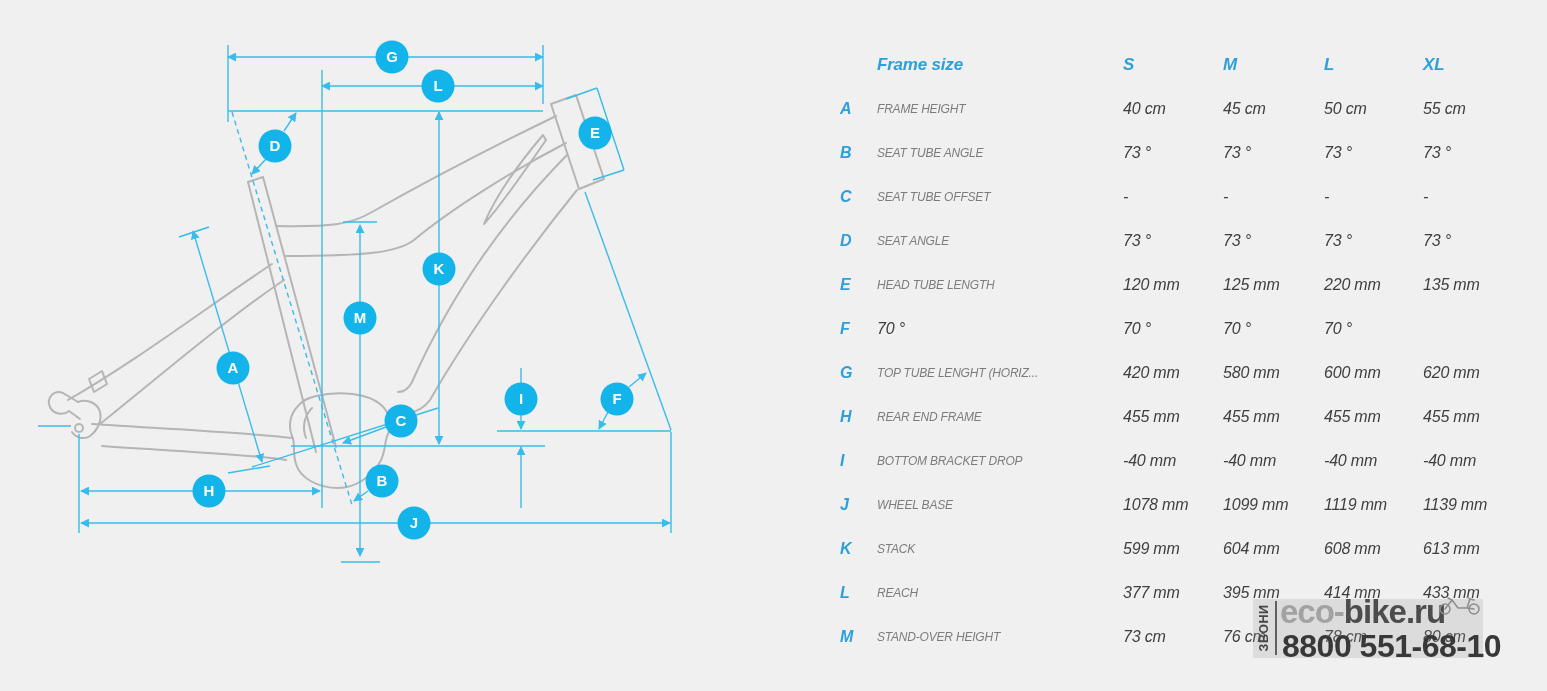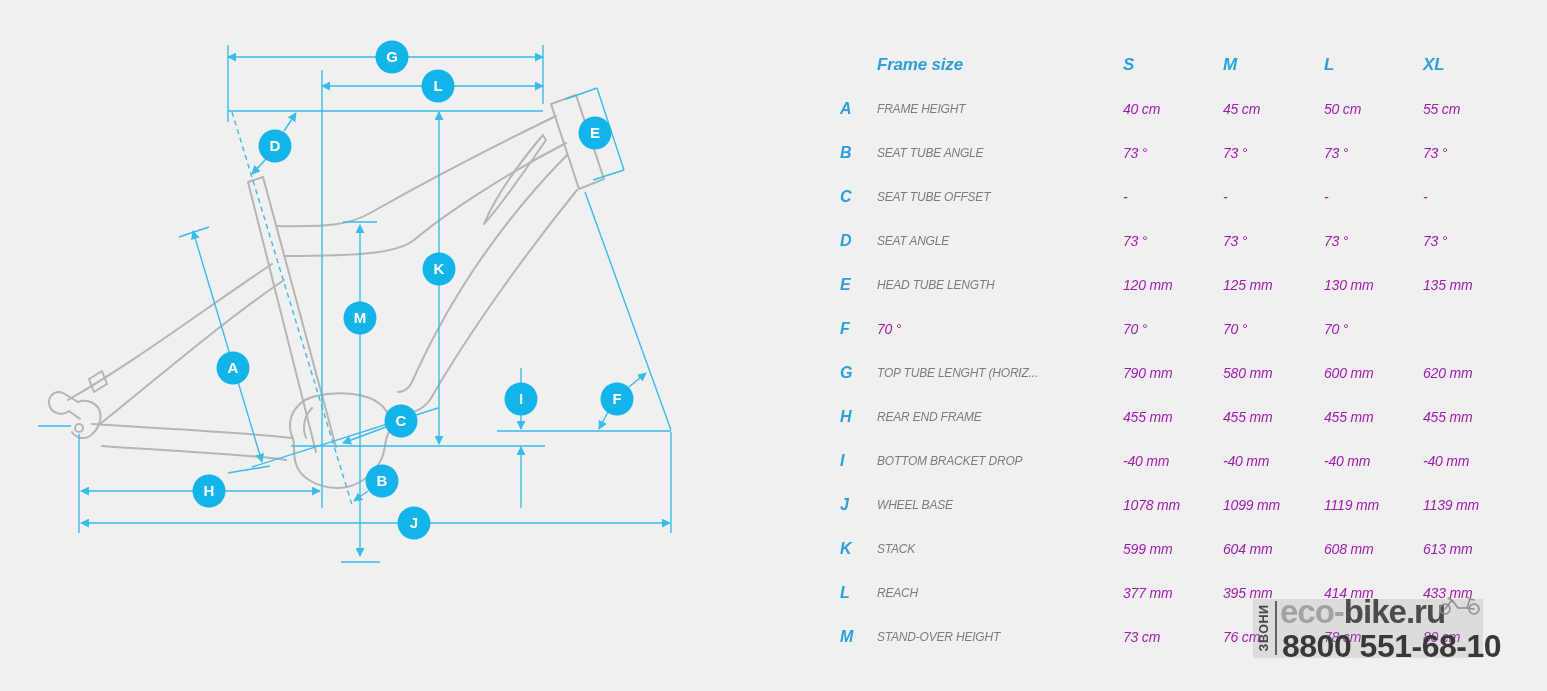--- a/index.html
+++ b/index.html
@@ -6,21 +6,21 @@
   body{
     width:1547px;height:691px;position:relative;overflow:hidden;
     background:#f0f0f1;
     font-family:"Liberation Sans",sans-serif;
   }
   
   .geo-table{position:absolute;left:830px;top:43px;width:712px;}
   .t-row{display:grid;grid-template-columns:47px 246px 100px 101px 99px 100px;height:44px;align-items:center;font-style:italic;}
   .t-key{padding-left:10px;color:#2d9fd9;font-weight:bold;font-size:16px;}
   .t-label{color:#7c7c7c;font-size:12px;letter-spacing:-0.2px;white-space:nowrap;overflow:hidden;}
-  .t-val{color:#a21caf;font-size:14px;letter-spacing:-0.2px;white-space:nowrap;}
+  .t-val{color:#404040;font-size:16px;letter-spacing:-0.2px;white-space:nowrap;}
   .t-head .t-label,.t-head .t-val{color:#2d9fd9;font-weight:bold;font-size:17px;}
   
   .diagram{position:absolute;left:0;top:0;}
   .frame{stroke:#b5b5b5;stroke-width:2;fill:none;stroke-linecap:round;stroke-linejoin:round;}
   .dim{stroke:#38bce9;stroke-width:1.4;fill:none;}
   .dimdash{stroke:#38bce9;stroke-width:1.4;fill:none;stroke-dasharray:5 4;}
   .mk-c{fill:#12b4e9;}
   .mk-t{fill:#ffffff;font-size:15px;font-weight:bold;text-anchor:middle;font-family:"Liberation Sans",sans-serif;}
   
   .wm-box{position:absolute;left:1253px;top:599px;width:230px;height:59px;background:rgba(150,150,150,0.22);}
@@ -214,34 +214,34 @@
       <div class="t-val">73 °</div>
       <div class="t-val">73 °</div>
       <div class="t-val">73 °</div>
       <div class="t-val">73 °</div>
     </div>
     <div class="t-row">
       <div class="t-key">E</div>
       <div class="t-label">HEAD TUBE LENGTH</div>
       <div class="t-val">120 mm</div>
       <div class="t-val">125 mm</div>
-      <div class="t-val">130 mm</div>
+      <div class="t-val">220 mm</div>
       <div class="t-val">135 mm</div>
     </div>
     <div class="t-row">
       <div class="t-key">F</div>
       <div class="t-val">70 °</div>
       <div class="t-val">70 °</div>
       <div class="t-val">70 °</div>
       <div class="t-val">70 °</div>
     </div>
     <div class="t-row">
       <div class="t-key">G</div>
       <div class="t-label">TOP TUBE LENGHT (HORIZ...</div>
-      <div class="t-val">790 mm</div>
+      <div class="t-val">420 mm</div>
       <div class="t-val">580 mm</div>
       <div class="t-val">600 mm</div>
       <div class="t-val">620 mm</div>
     </div>
     <div class="t-row">
       <div class="t-key">H</div>
       <div class="t-label">REAR END FRAME</div>
       <div class="t-val">455 mm</div>
       <div class="t-val">455 mm</div>
       <div class="t-val">455 mm</div>

